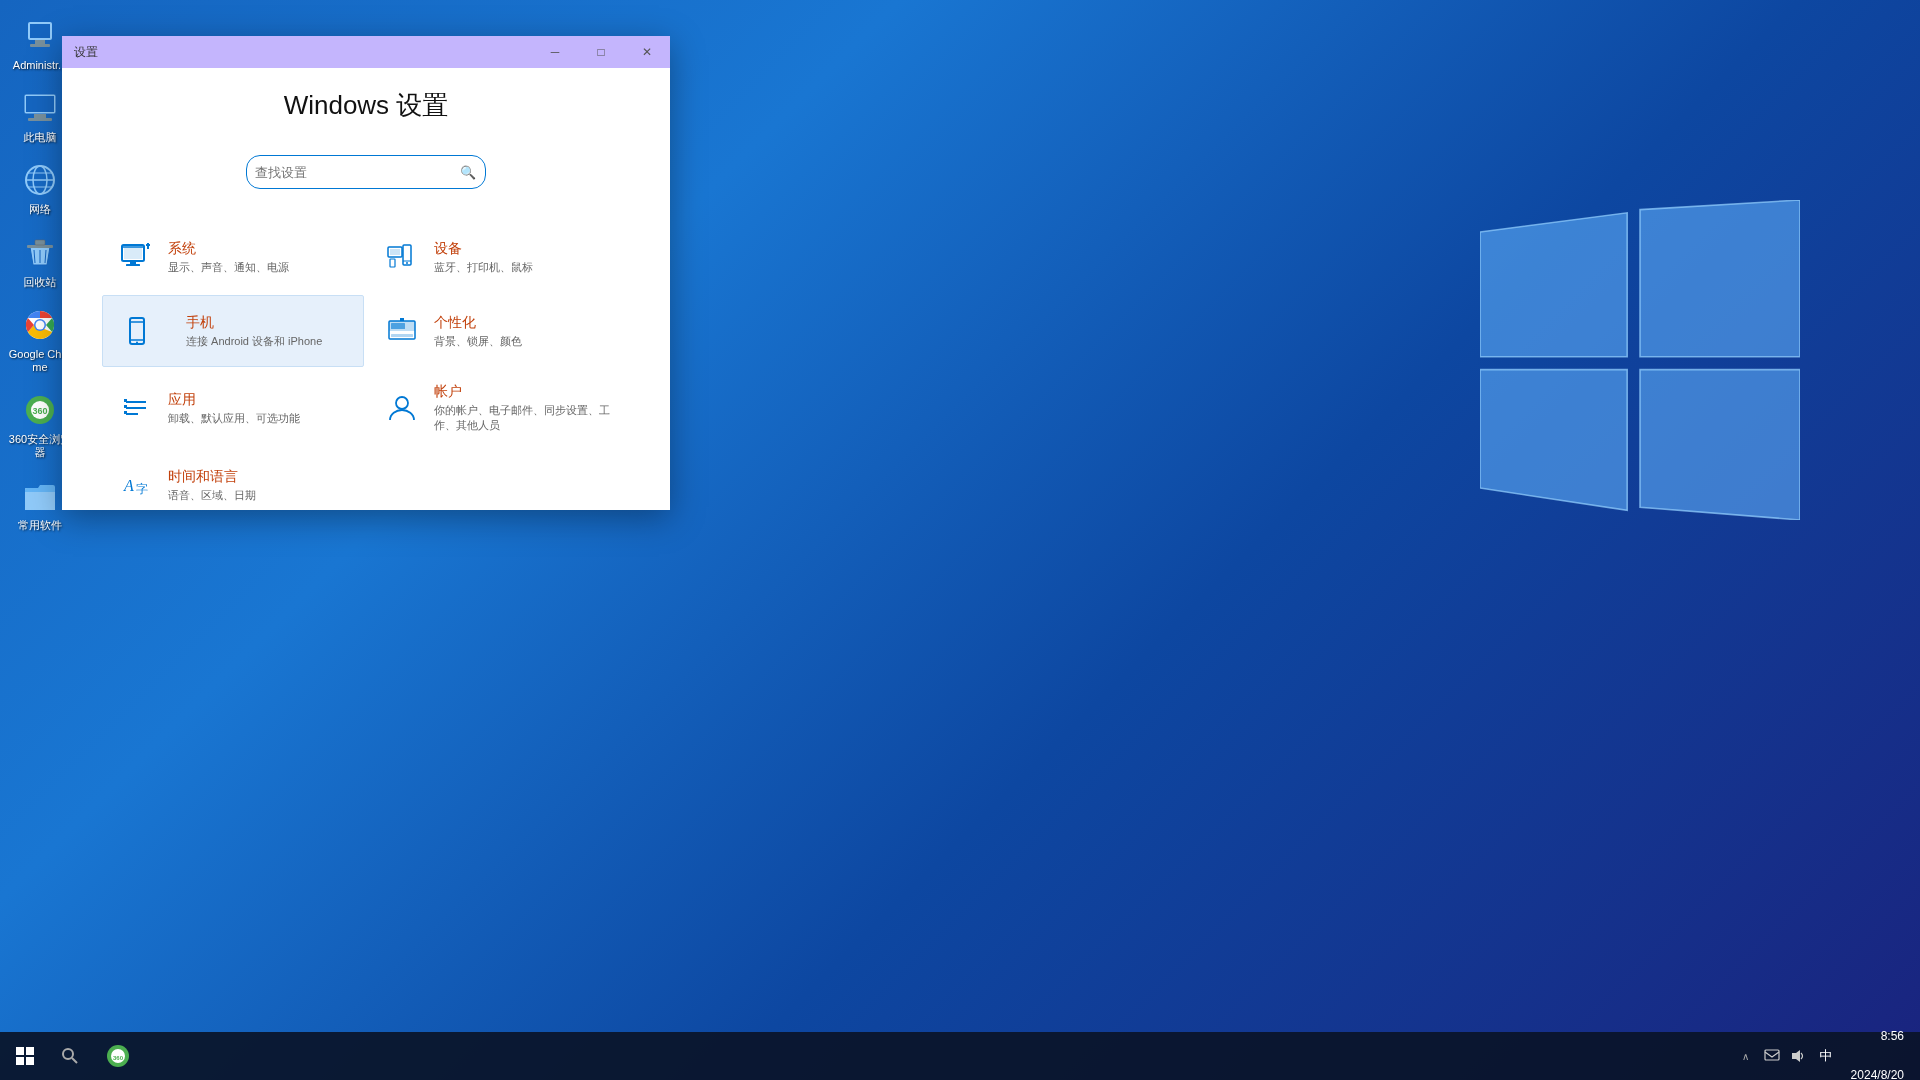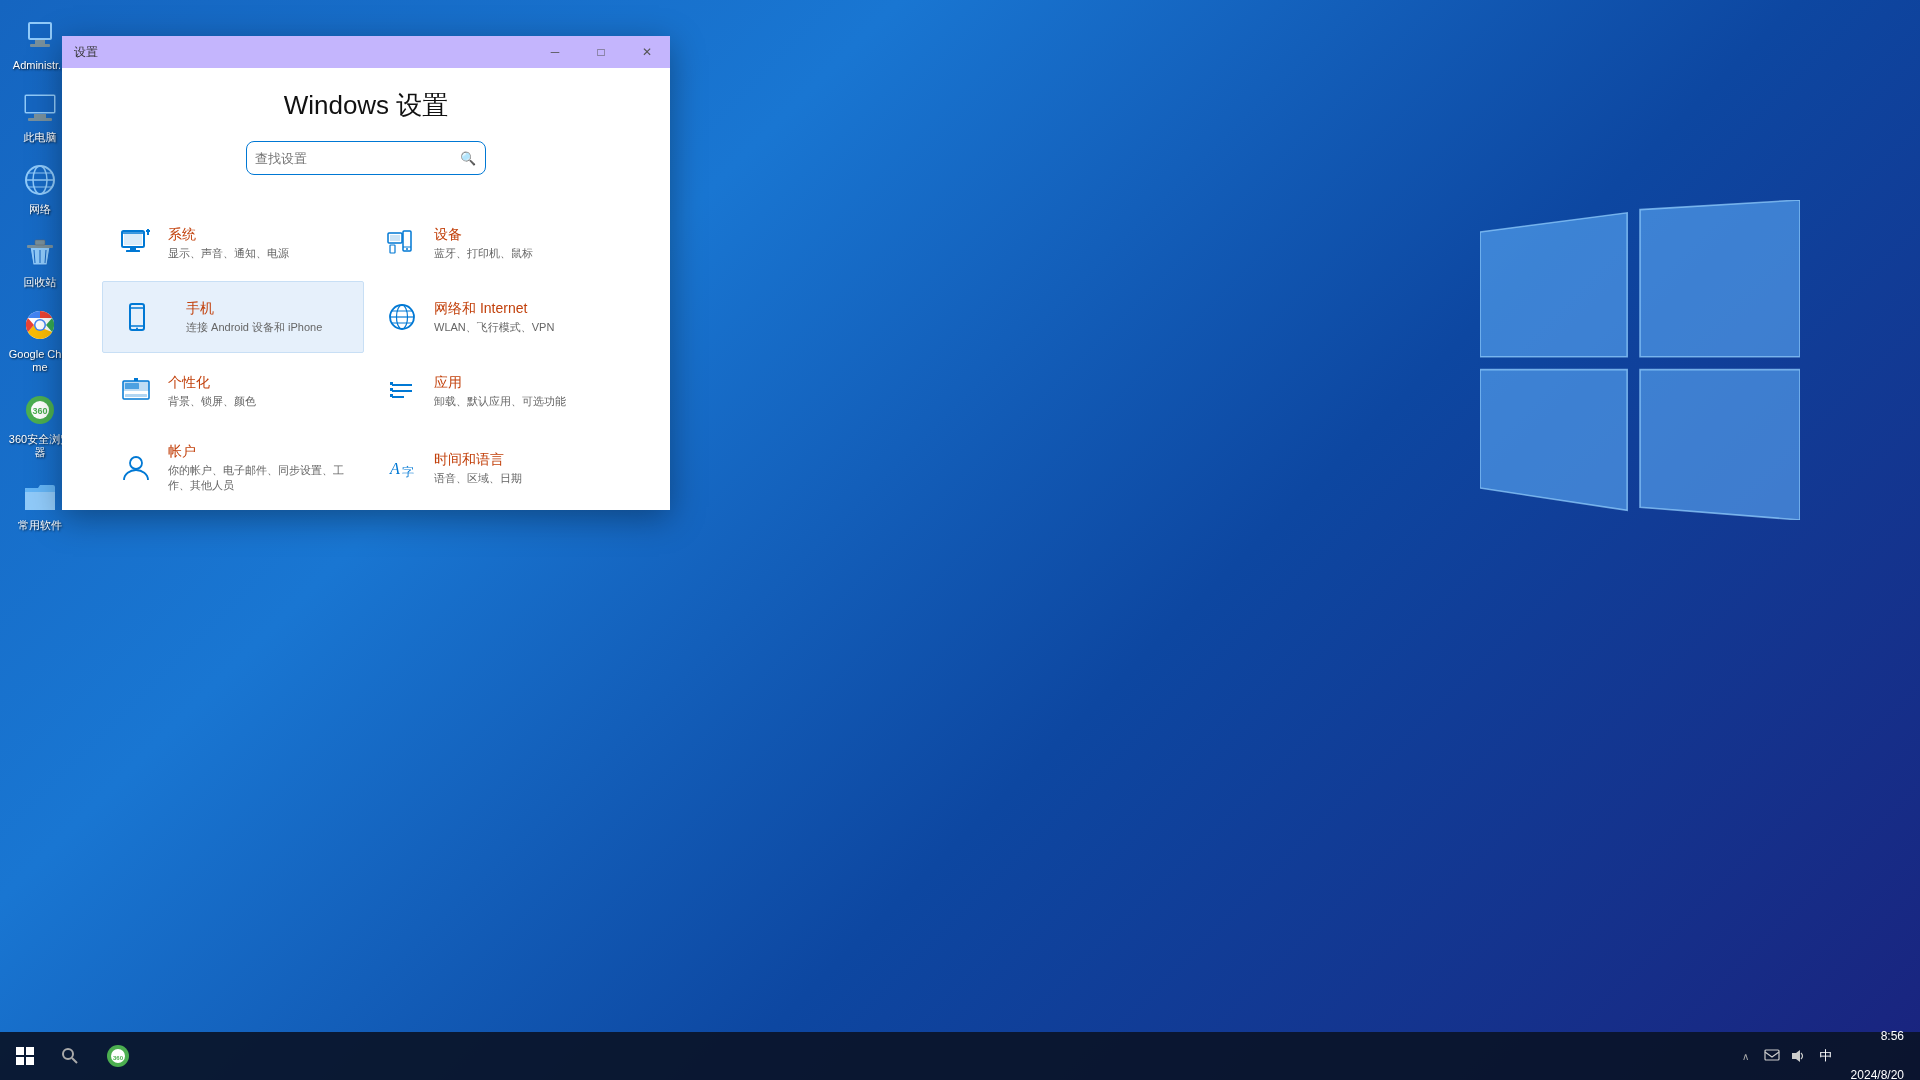--- a/index.html
+++ b/index.html
@@ -236,34 +236,34 @@
       flex: 1;
       overflow-y: auto;
       padding: 20px 40px 30px;
     }
 
     .settings-title {
       font-size: 26px;
       font-weight: 300;
       color: #111;
       text-align: center;
-      margin-bottom: 18px;
+      margin-bottom: 32px;
     }
 
     .search-box-wrap {
       display: flex;
       justify-content: center;
       margin-bottom: 32px;
     }
 
     .search-box {
       width: 240px;
       height: 34px;
       border: 1.5px solid #0078d4;
-      border-radius: 8px;
+      border-radius: 14px;
       display: flex;
       align-items: center;
       padding: 0 8px;
       background: #fff;
     }
 
     .search-box input {
       border: none;
       outline: none;
       font-size: 13px;
@@ -505,35 +505,20 @@
               <line x1="9" y1="7" x2="23" y2="7" stroke="#0078d4" stroke-width="1.5"></line>
               <circle cx="16" cy="27.5" r="1" fill="#0078d4"></circle>
             </svg>
           </div>
           <div class="settings-item-text">
             <div class="settings-item-name">手机</div>
             <div class="settings-item-desc">连接 Android 设备和 iPhone</div>
           </div>
         </div>
 
-        <div class="settings-item">
-          <div class="settings-item-icon">
-            <svg viewBox="0 0 32 32" fill="none" xmlns="http://www.w3.org/2000/svg">
-              <circle cx="16" cy="16" r="12" stroke="#0078d4" stroke-width="1.8" fill="none"></circle>
-              <ellipse cx="16" cy="16" rx="5.5" ry="12" stroke="#0078d4" stroke-width="1.2" fill="none"></ellipse>
-              <line x1="4" y1="16" x2="28" y2="16" stroke="#0078d4" stroke-width="1.2"></line>
-              <line x1="5.5" y1="10" x2="26.5" y2="10" stroke="#0078d4" stroke-width="1"></line>
-              <line x1="5.5" y1="22" x2="26.5" y2="22" stroke="#0078d4" stroke-width="1"></line>
-            </svg>
-          </div>
-          <div class="settings-item-text">
-            <div class="settings-item-name">网络和 Internet</div>
-            <div class="settings-item-desc">WLAN、飞行模式、VPN</div>
-          </div>
-        </div>
 
         <div class="settings-item">
           <div class="settings-item-icon">
             <svg viewBox="0 0 32 32" fill="none" xmlns="http://www.w3.org/2000/svg">
               <rect x="3" y="6" width="26" height="18" rx="1" stroke="#0078d4" stroke-width="1.5" fill="none"></rect>
               <rect x="3" y="6" width="26" height="10" fill="#0078d4" opacity="0.25" rx="1"></rect>
               <rect x="5" y="19" width="22" height="3" rx="0.5" fill="#0078d4" opacity="0.3"></rect>
               <rect x="14" y="3" width="4" height="3" fill="#0078d4"></rect>
               <rect x="5" y="8" width="14" height="6" rx="0.5" fill="#0078d4" opacity="0.6"></rect>
             </svg>

